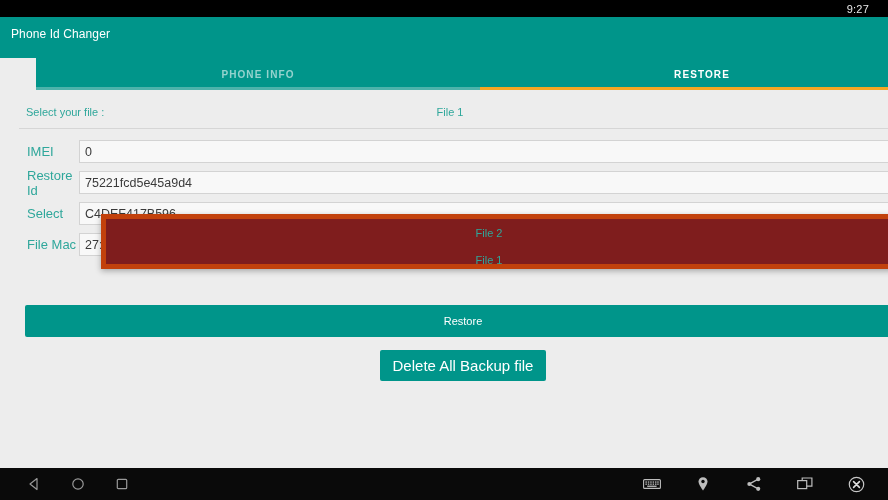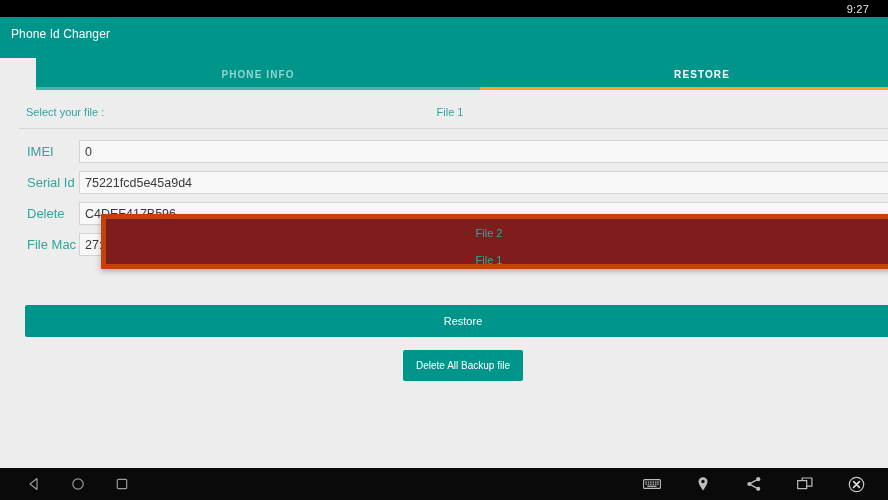--- a/index.html
+++ b/index.html
@@ -114,21 +114,21 @@
     font-size:11px; border:none; border-radius:2px;
     display:flex; align-items:center; justify-content:center;
     cursor:pointer; font-family:"Liberation Sans", sans-serif;
   }
   .btn-center-wrap {
     position:absolute; left:0; top:260px; width:888px;
     display:flex; justify-content:center;
   }
   .btn-small {
     height:31px; padding:0 13px; background:#00958a; color:#ffffff;
-    font-size:10px; border:none; border-radius:2px;
+    font-size:15px; border:none; border-radius:2px;
     display:flex; align-items:center; justify-content:center;
     cursor:pointer; font-family:"Liberation Sans", sans-serif;
   }
 
   
   .dropdown {
     position:absolute; left:82px; top:124px;
     width:802px; height:55px;
     background:#7f1d1d;
     border:5px solid #c2410c;
@@ -194,26 +194,26 @@
     </div>
 
     <div class="form-area">
 
       <div class="field-row">
         <div class="field-label">IMEI</div>
         <div class="field-input">0</div>
       </div>
 
       <div class="field-row">
-        <div class="field-label">Serial Id</div>
+        <div class="field-label">Restore Id</div>
         <div class="field-input">75221fcd5e45a9d4</div>
       </div>
 
       <div class="field-row">
-        <div class="field-label">Delete</div>
+        <div class="field-label">Select</div>
         <div class="field-input">C4DEF417B596</div>
       </div>
 
       <div class="field-row">
         <div class="field-label">File Mac</div>
         <div class="field-input">27:DB:D5:B1:1A:25</div>
       </div>
 
 
     </div>

